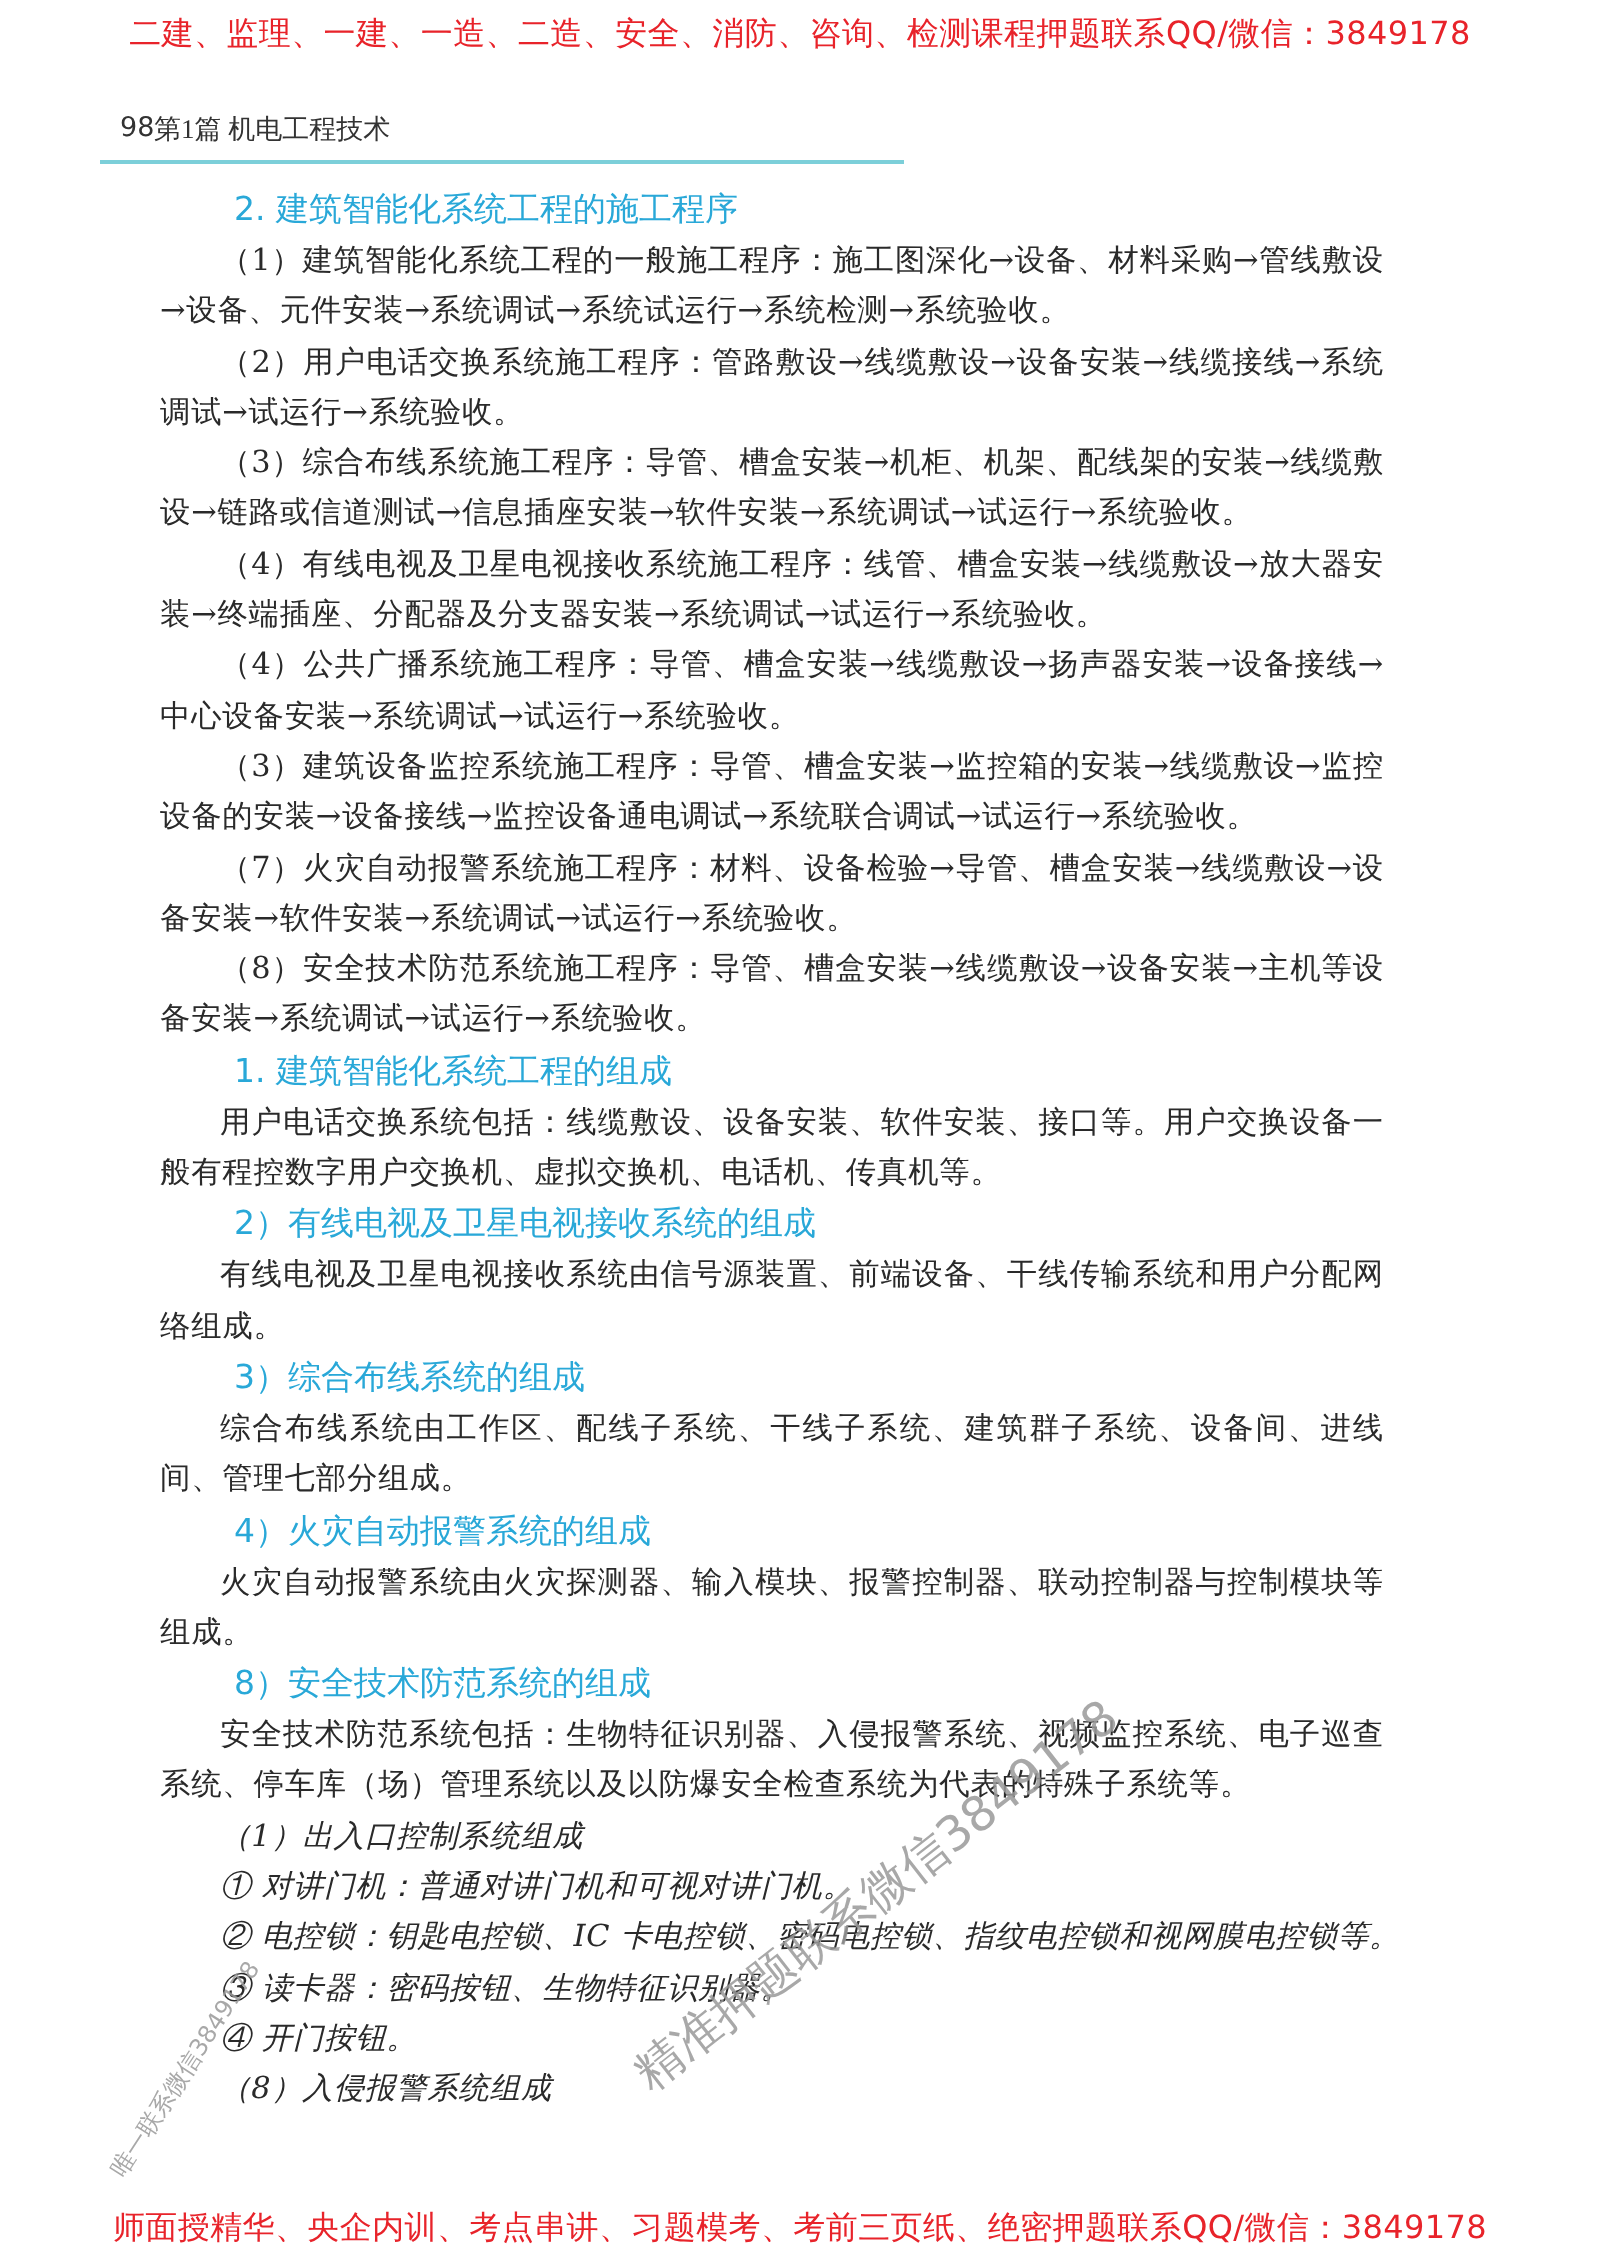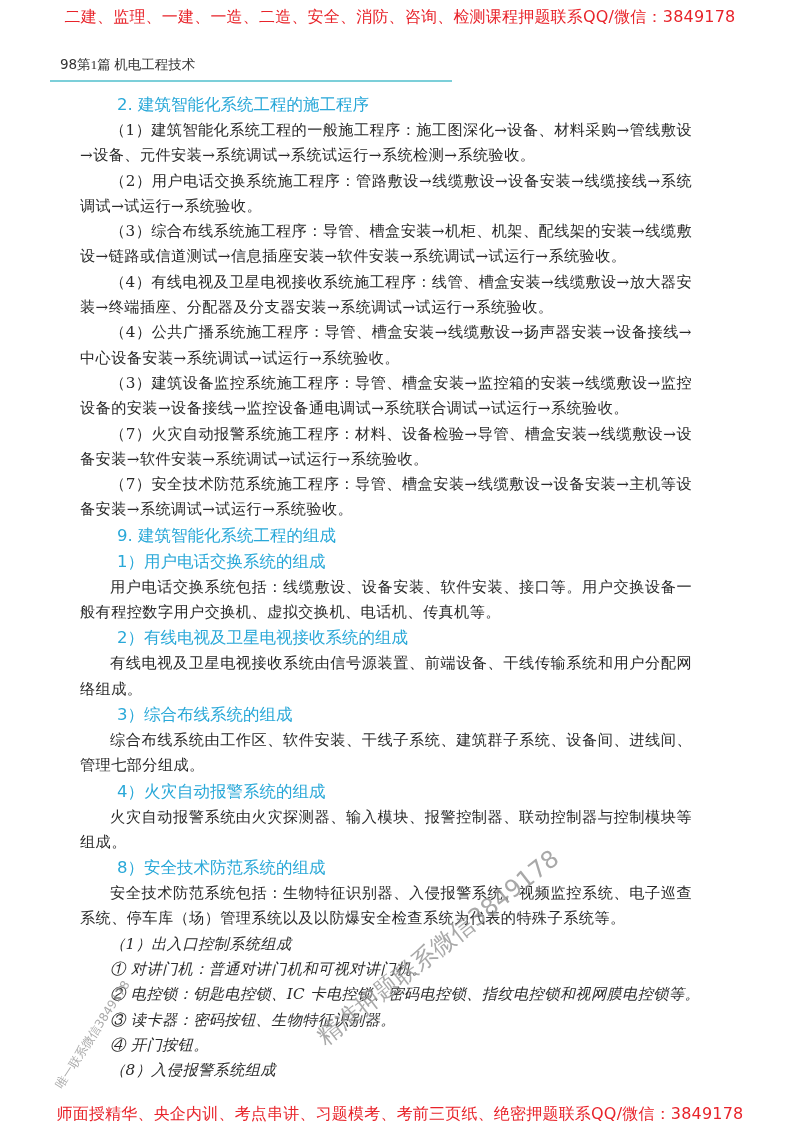--- a/index.html
+++ b/index.html
@@ -51,32 +51,31 @@
 
 <div class="content">
   <div class="h">2. 建筑智能化系统工程的施工程序</div>
   <p class="p">（1）建筑智能化系统工程的一般施工程序：施工图深化→设备、材料采购→管线敷设→设备、元件安装→系统调试→系统试运行→系统检测→系统验收。</p>
   <p class="p">（2）用户电话交换系统施工程序：管路敷设→线缆敷设→设备安装→线缆接线→系统调试→试运行→系统验收。</p>
   <p class="p">（3）综合布线系统施工程序：导管、槽盒安装→机柜、机架、配线架的安装→线缆敷设→链路或信道测试→信息插座安装→软件安装→系统调试→试运行→系统验收。</p>
   <p class="p">（4）有线电视及卫星电视接收系统施工程序：线管、槽盒安装→线缆敷设→放大器安装→终端插座、分配器及分支器安装→系统调试→试运行→系统验收。</p>
   <p class="p">（4）公共广播系统施工程序：导管、槽盒安装→线缆敷设→扬声器安装→设备接线→中心设备安装→系统调试→试运行→系统验收。</p>
   <p class="p">（3）建筑设备监控系统施工程序：导管、槽盒安装→监控箱的安装→线缆敷设→监控设备的安装→设备接线→监控设备通电调试→系统联合调试→试运行→系统验收。</p>
   <p class="p">（7）火灾自动报警系统施工程序：材料、设备检验→导管、槽盒安装→线缆敷设→设备安装→软件安装→系统调试→试运行→系统验收。</p>
-  <p class="p">（7）安全技术防范系统施工程序：导管、槽盒安装→线缆敷设→设备安装→主机等设备安装→系统调试→试运行→系统验收。</p>
+  <p class="p">（8）安全技术防范系统施工程序：导管、槽盒安装→线缆敷设→设备安装→主机等设备安装→系统调试→试运行→系统验收。</p>
 
-  <div class="h">9. 建筑智能化系统工程的组成</div>
+  <div class="h">1. 建筑智能化系统工程的组成</div>
 
-  <div class="h">1）用户电话交换系统的组成</div>
   <p class="p">用户电话交换系统包括：线缆敷设、设备安装、软件安装、接口等。用户交换设备一般有程控数字用户交换机、虚拟交换机、电话机、传真机等。</p>
 
   <div class="h">2）有线电视及卫星电视接收系统的组成</div>
   <p class="p">有线电视及卫星电视接收系统由信号源装置、前端设备、干线传输系统和用户分配网络组成。</p>
 
   <div class="h">3）综合布线系统的组成</div>
-  <p class="p">综合布线系统由工作区、软件安装、干线子系统、建筑群子系统、设备间、进线间、管理七部分组成。</p>
+  <p class="p">综合布线系统由工作区、配线子系统、干线子系统、建筑群子系统、设备间、进线间、管理七部分组成。</p>
 
   <div class="h">4）火灾自动报警系统的组成</div>
   <p class="p">火灾自动报警系统由火灾探测器、输入模块、报警控制器、联动控制器与控制模块等组成。</p>
 
   <div class="h">8）安全技术防范系统的组成</div>
   <p class="p">安全技术防范系统包括：生物特征识别器、入侵报警系统、视频监控系统、电子巡查系统、停车库（场）管理系统以及以防爆安全检查系统为代表的特殊子系统等。</p>
 
   <p class="item">（1）出入口控制系统组成</p>
   <p class="item">① 对讲门机：普通对讲门机和可视对讲门机。</p>
   <p class="item">② 电控锁：钥匙电控锁、IC 卡电控锁、密码电控锁、指纹电控锁和视网膜电控锁等。</p>

